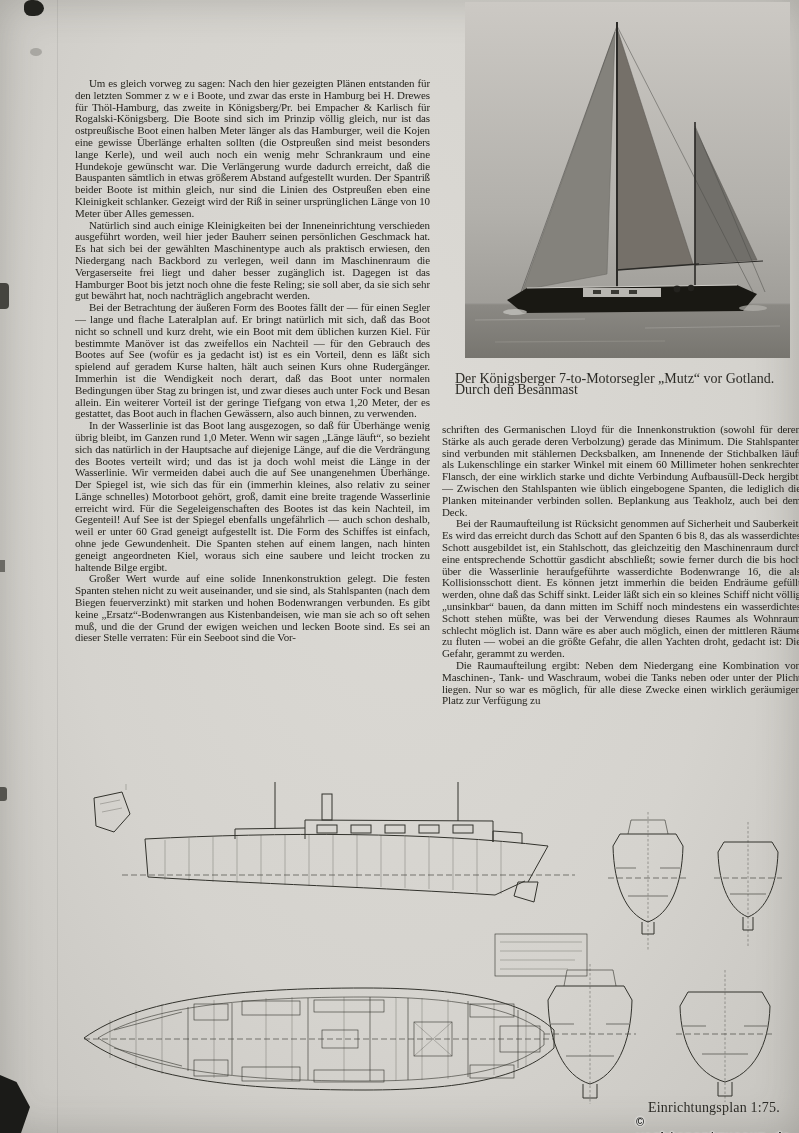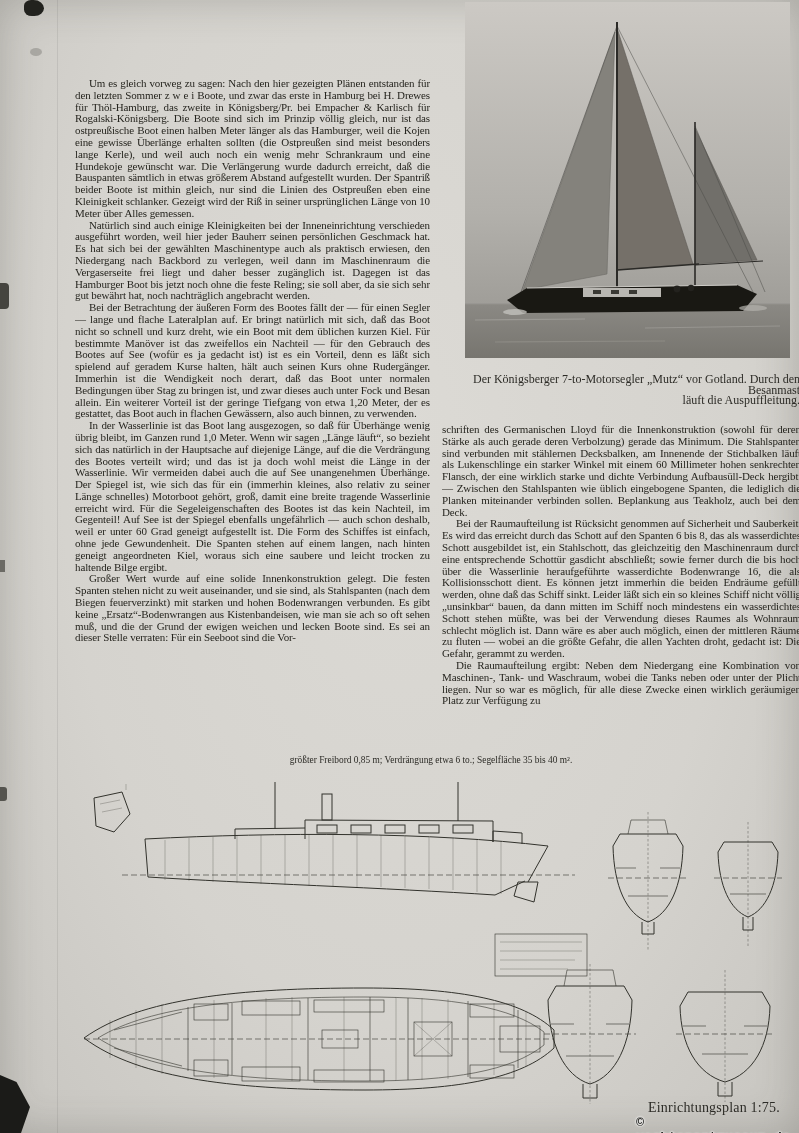--- a/index.html
+++ b/index.html
@@ -29,21 +29,21 @@
   .para{margin:0;}
   .para.indent{text-indent:14px;}
   
   .photo{
     position:absolute;left:465px;top:2px;width:325px;height:356px;
     background:#a9a7a2;
   }
   .photo svg{display:block;}
   .photo-caption{
     position:absolute;left:455px;top:374px;width:345px;
-    font-size:12px;line-height:10.5px;text-align:right;color:#2c2b26;
+    font-size:14px;line-height:10.5px;text-align:left;color:#2c2b26;
   }
   
   .drawing-caption{
     position:absolute;left:72px;top:755px;width:718px;
     font-size:9.4px;line-height:11px;text-align:center;color:#2c2b26;
   }
   
   .plans{
     position:absolute;left:70px;top:782px;width:720px;height:335px;
   }
@@ -137,31 +137,29 @@
       <ellipse cx="50" cy="310" rx="12" ry="3" fill="#c2c0bb" opacity="0.8"></ellipse>
       <ellipse cx="288" cy="306" rx="14" ry="3" fill="#b4b2ad" opacity="0.7"></ellipse>
       <line x1="10" y1="318" x2="120" y2="317" stroke="#a5a39e" stroke-width="1.2" opacity="0.7"></line>
       <line x1="180" y1="326" x2="315" y2="324" stroke="#a5a39e" stroke-width="1.2" opacity="0.6"></line>
       <line x1="30" y1="340" x2="200" y2="339" stroke="#98968f" stroke-width="1.2" opacity="0.6"></line>
     </svg>
   </div>
 
   <div class="photo-caption">
     <div>Der Königsberger 7-to-Motorsegler „Mutz“ vor Gotland. Durch den Besanmast</div>
-    <div>läuft die Auspuffleitung.</div>
   </div>
 
   <div class="col col-right">
     <p class="para">schriften des Germanischen Lloyd für die Innenkonstruktion (sowohl für deren Stärke als auch gerade deren Verbolzung) gerade das Minimum. Die Stahlspanten sind verbunden mit stählernen Decksbalken, am Innenende der Stichbalken läuft als Lukenschlinge ein starker Winkel mit einem 60 Millimeter hohen senkrechten Flansch, der eine wirklich starke und dichte Verbindung Aufbausüll-Deck hergibt. — Zwischen den Stahlspanten wie üblich eingebogene Spanten, die lediglich die Planken miteinander verbinden sollen. Beplankung aus Teakholz, auch bei dem Deck.</p>
     <p class="para indent">Bei der Raumaufteilung ist Rücksicht genommen auf Sicherheit und Sauberkeit. Es wird das erreicht durch das Schott auf den Spanten 6 bis 8, das als wasserdichtes Schott ausgebildet ist, ein Stahlschott, das gleichzeitig den Maschinenraum durch eine entsprechende Schottür gasdicht abschließt; sowie ferner durch die bis hoch über die Wasserlinie heraufgeführte wasserdichte Bodenwrange 16, die als Kollisionsschott dient. Es können jetzt immerhin die beiden Endräume gefüllt werden, ohne daß das Schiff sinkt. Leider läßt sich ein so kleines Schiff nicht völlig „unsinkbar“ bauen, da dann mitten im Schiff noch mindestens ein wasserdichtes Schott stehen müßte, was bei der Verwendung dieses Raumes als Wohnraum schlecht möglich ist. Dann wäre es aber auch möglich, einen der mittleren Räume zu fluten — wobei an die größte Gefahr, die allen Yachten droht, gedacht ist: Die Gefahr, gerammt zu werden.</p>
     <p class="para indent">Die Raumaufteilung ergibt: Neben dem Niedergang eine Kombination von Maschinen-, Tank- und Waschraum, wobei die Tanks neben oder unter der Plicht liegen. Nur so war es möglich, für alle diese Zwecke einen wirklich geräumigen Platz zur Verfügung zu</p>
   </div>
 
   <div class="drawing-caption">
-    <div>größter Freibord 0,85 m; Verdrängung etwa 6 to.; Segelfläche 35 bis 40 m².</div>
   </div>
 
   <svg class="plans ink" viewBox="0 0 720 335" xmlns="http://www.w3.org/2000/svg">
 
     <g>
       <path d="M 24,16 L 52,10 L 60,32 L 44,50 L 26,44 Z"></path>
       <path class="thin" d="M 30,22 L 50,18"></path>
       <path class="thin" d="M 32,30 L 52,26"></path>
       <line class="thin" x1="56" y1="8" x2="56" y2="2"></line>
     </g>

